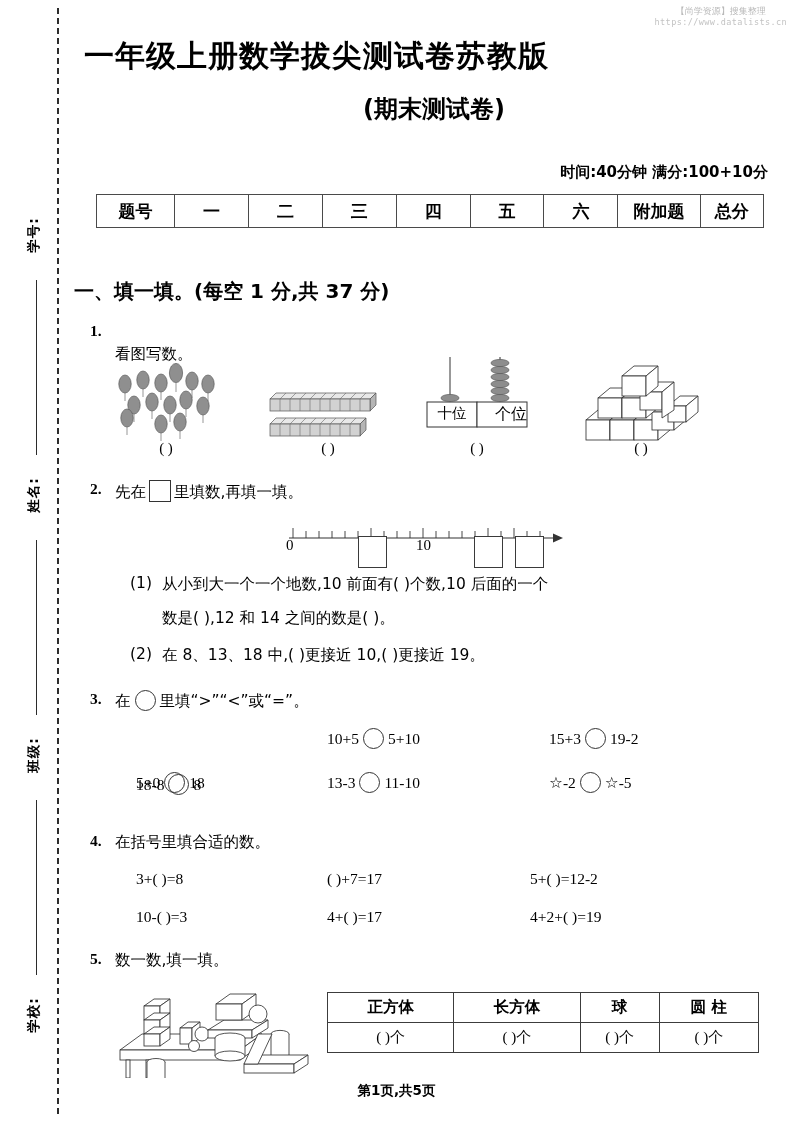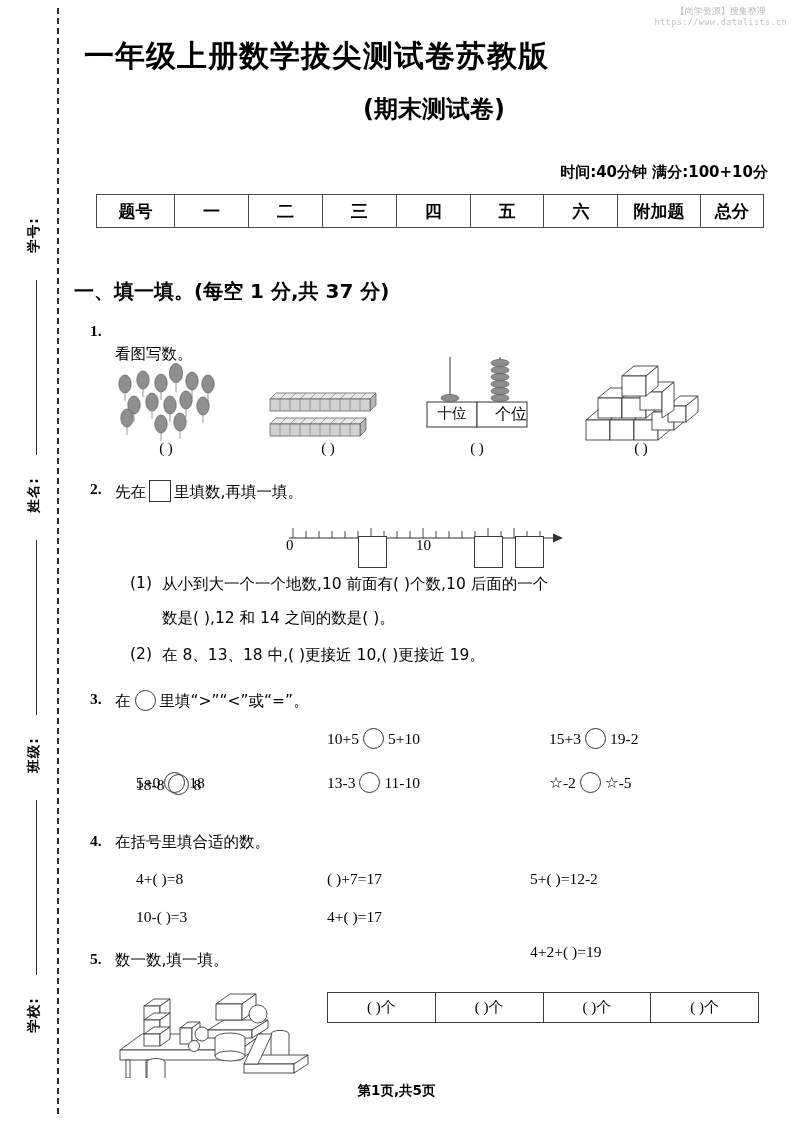--- a/index.html
+++ b/index.html
@@ -475,27 +475,27 @@
   <div class="math" style="left:327px; top:772px;">
     <span>13-3</span><span class="icirc"></span><span>11-10</span>
   </div>
   <div class="math" style="left:549px; top:772px;">
     <span>☆-2</span><span class="icirc"></span><span>☆-5</span>
   </div>
 
   <div class="q-num" style="left:90px; top:832px;">4.</div>
   <div class="q-text" style="left:115px; top:832px;">在括号里填合适的数。</div>
 
-  <div class="math" style="left:136px; top:870px;">4+(        )=8</div>
+  <div class="math" style="left:136px; top:870px;">3+(        )=8</div>
   <div class="math" style="left:327px; top:870px;">(        )+7=17</div>
   <div class="math" style="left:530px; top:870px;">5+(        )=12-2</div>
 
   <div class="math" style="left:136px; top:908px;">10-(        )=3</div>
   <div class="math" style="left:327px; top:908px;">4+(        )=17</div>
-  <div class="math" style="left:530px; top:908px;margin-top:35px;">4+2+(        )=19</div>
+  <div class="math" style="left:530px; top:908px;">4+2+(        )=19</div>
 
   <div class="q-num" style="left:90px; top:950px;">5.</div>
   <div class="q-text" style="left:115px; top:950px;">数一数,填一填。</div>
 
   <svg class="fig" style="left:112px; top:978px;" width="218" height="100" viewBox="0 0 218 100">
     <g stroke="#333" stroke-width="0.85" fill="#ffffff">
 
       <polygon points="8,72 30,56 150,56 128,72"></polygon>
       <rect x="8" y="72" width="120" height="10"></rect>
       <polygon points="128,72 150,56 150,66 128,82"></polygon>
@@ -559,20 +559,26 @@
       <polygon points="132,86 146,77 196,77 182,86"></polygon>
       <rect x="132" y="86" width="50" height="9"></rect>
       <polygon points="182,86 196,77 196,86 182,95"></polygon>
 
       <polygon points="146,56 160,56 146,86 132,86"></polygon>
     </g>
   </svg>
 
   <table class="shape-table">
     <tbody>
+        <tr class="hdr">
+      <td>正方体</td>
+      <td>长方体</td>
+      <td>球</td>
+      <td>圆  柱</td>
+    </tr>
     <tr>
       <td class="cellv">(      )个</td>
       <td class="cellv">(      )个</td>
       <td class="cellv">(      )个</td>
       <td class="cellv">(      )个</td>
     </tr>
   </tbody>
     </table>
 
   <div class="footer">第1页,共5页</div>

